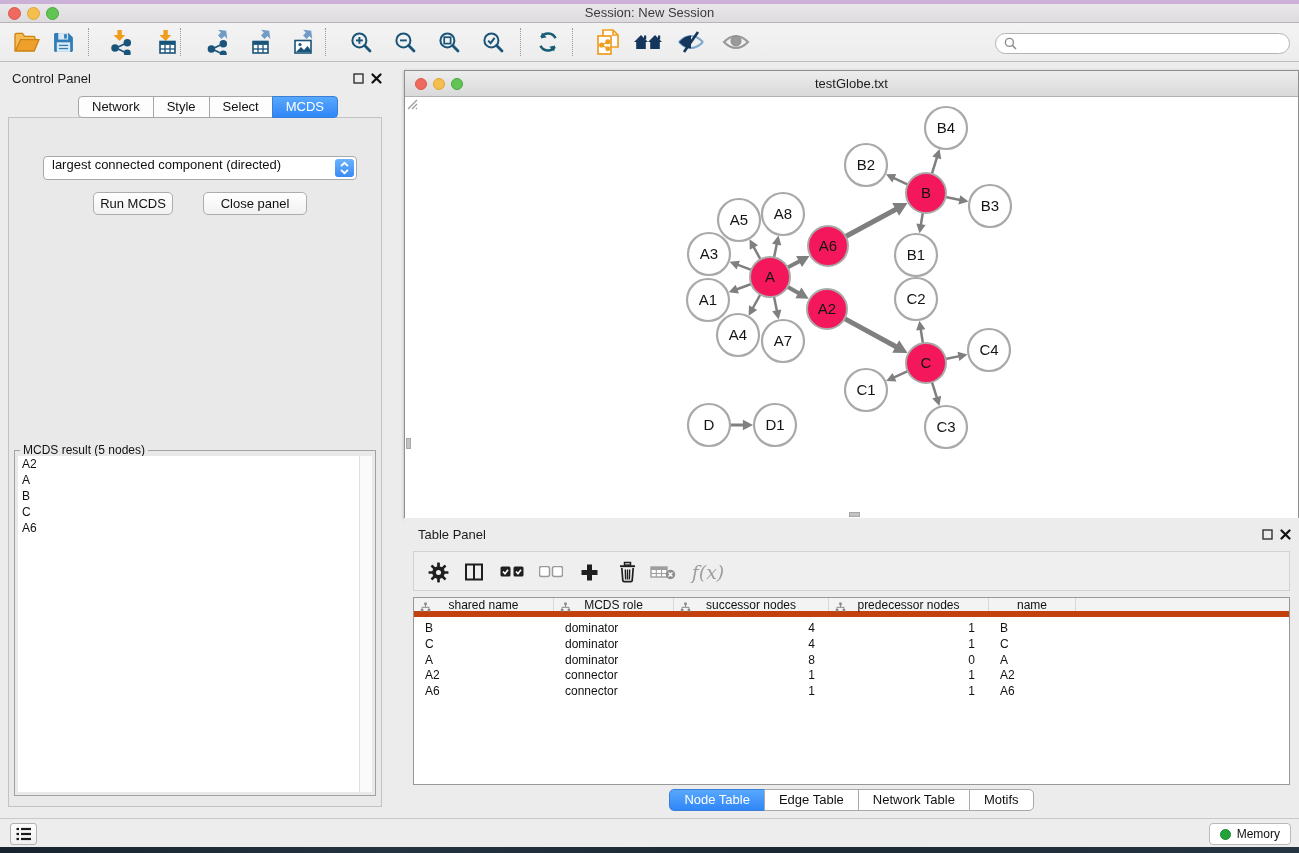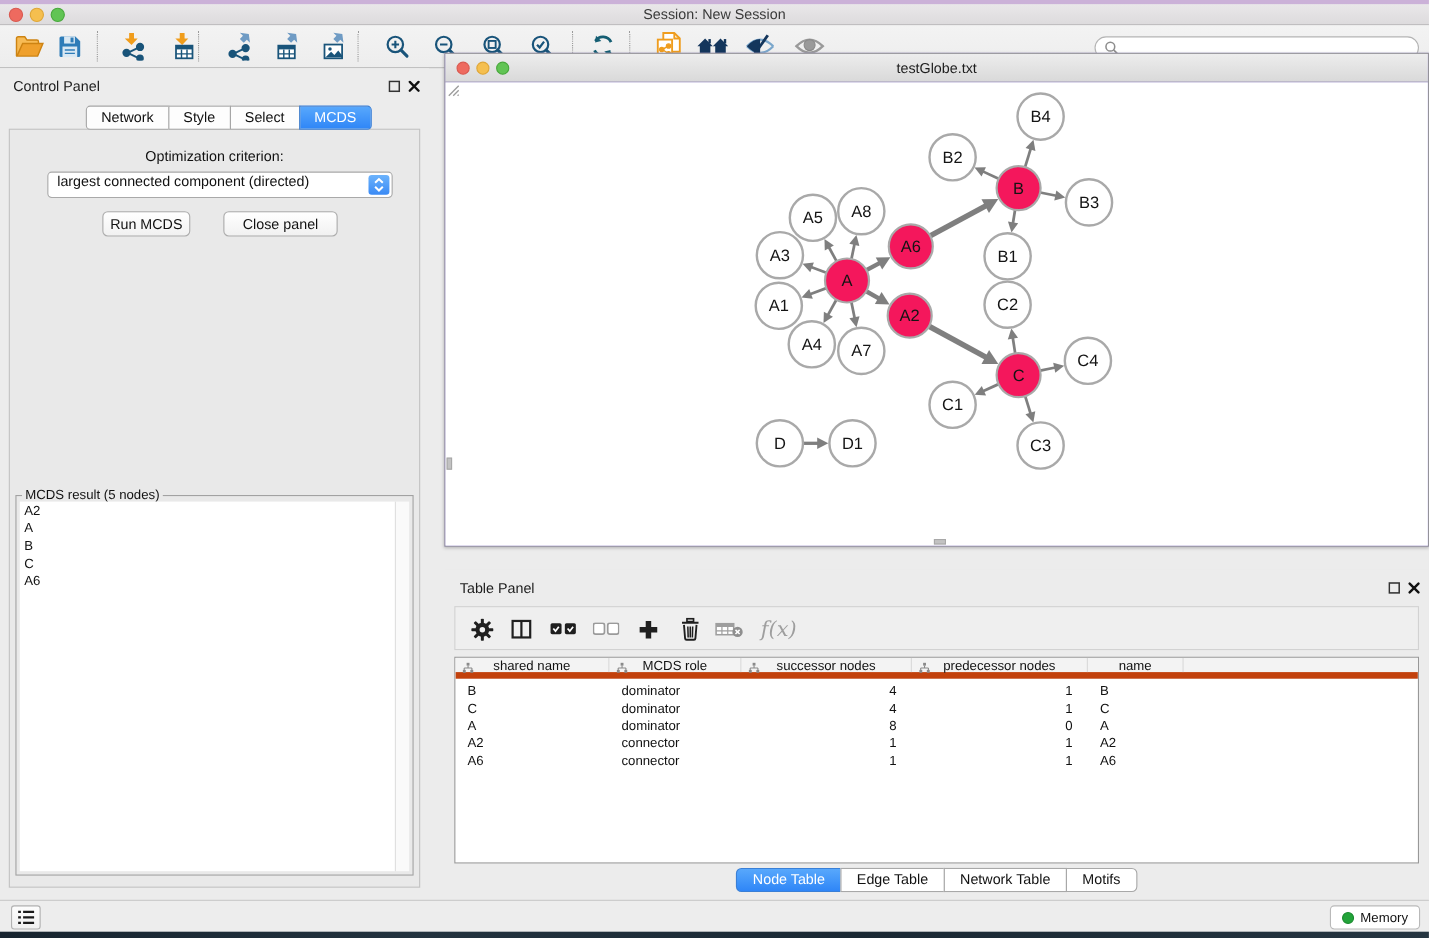--- a/index.html
+++ b/index.html
@@ -60,22 +60,22 @@
   .result-fs { position:absolute; left:5px; top:332px; width:362px; height:346px;
     border:1px solid #a2a2a2; background:#e9e9e9; }
   .result-legend { position:absolute; left:5px; top:-8px; background:#e9e9e9; padding:0 3px;
     font-size:12px; color:#111; }
   .result-list { position:absolute; left:3px; top:5px; right:16px; bottom:3px; background:#fff; overflow:hidden; }
   .result-scroll { position:absolute; right:3px; top:5px; width:13px; bottom:3px; background:#fafafa;
     border-left:1px solid #e0e0e0; }
   .result-item { font-size:12px; color:#111; line-height:16px; padding-left:4px; }
 
   
-  .net-window { position:absolute; left:404px; top:48px; width:895px; height:449px;
-    border:1px solid #8f8f8f; background:#c4b5fd; box-shadow:0 1px 3px rgba(0,0,0,.25); }
+  .net-window { position:absolute; left:404px; top:70px; width:895px; height:449px;
+    border:1px solid #8f8f8f; background:#84cc16; box-shadow:0 1px 3px rgba(0,0,0,.25); }
   .net-titlebar { position:absolute; left:0; top:0; width:100%; height:26px;
     background:linear-gradient(#ededed,#d9d9d9); border-bottom:1px solid #b2b2b2; }
   .net-titlebar .lights { top:7px; left:10px; }
   .net-titlebar .light { width:12px; height:12px; }
   .net-title { position:absolute; left:0; right:0; top:0; height:26px; line-height:25px;
     text-align:center; font-size:13px; color:#1d1d1d; }
   .net-canvas { position:absolute; left:0; top:26px; right:0; bottom:0; background:#fff; }
   .net-canvas svg { position:absolute; left:0; top:0; }
   .scroll-tick-v { position:absolute; left:1px; top:341px; width:5px; height:11px; background:#c2c2c2; border:1px solid #a8a8a8; }
   .scroll-tick-h { position:absolute; left:444px; bottom:1px; width:11px; height:5px; background:#c2c2c2; border:1px solid #a8a8a8; }
@@ -310,21 +310,20 @@
     </div>
 
     <div class="ctl-tabs" id="ctl-tabs">
         <div class="ctab">Network</div>
         <div class="ctab">Style</div>
         <div class="ctab">Select</div>
         <div class="ctab active">MCDS</div>
       </div>
 
     <div class="ctl-body">
-      <div class="opt-label">Optimization criterion:</div>
       <div class="selectbox">
         <span>largest connected component (directed)</span>
         <span class="sel-stepper">
           <svg width="13" height="14" viewBox="0 0 13 14">
             <path d="M3 5.2 L6.5 1.8 L10 5.2" fill="none" stroke="#fff" stroke-width="1.8"></path>
             <path d="M3 8.8 L6.5 12.2 L10 8.8" fill="none" stroke="#fff" stroke-width="1.8"></path>
           </svg>
         </span>
       </div>
       <div class="btn run">Run MCDS</div>

